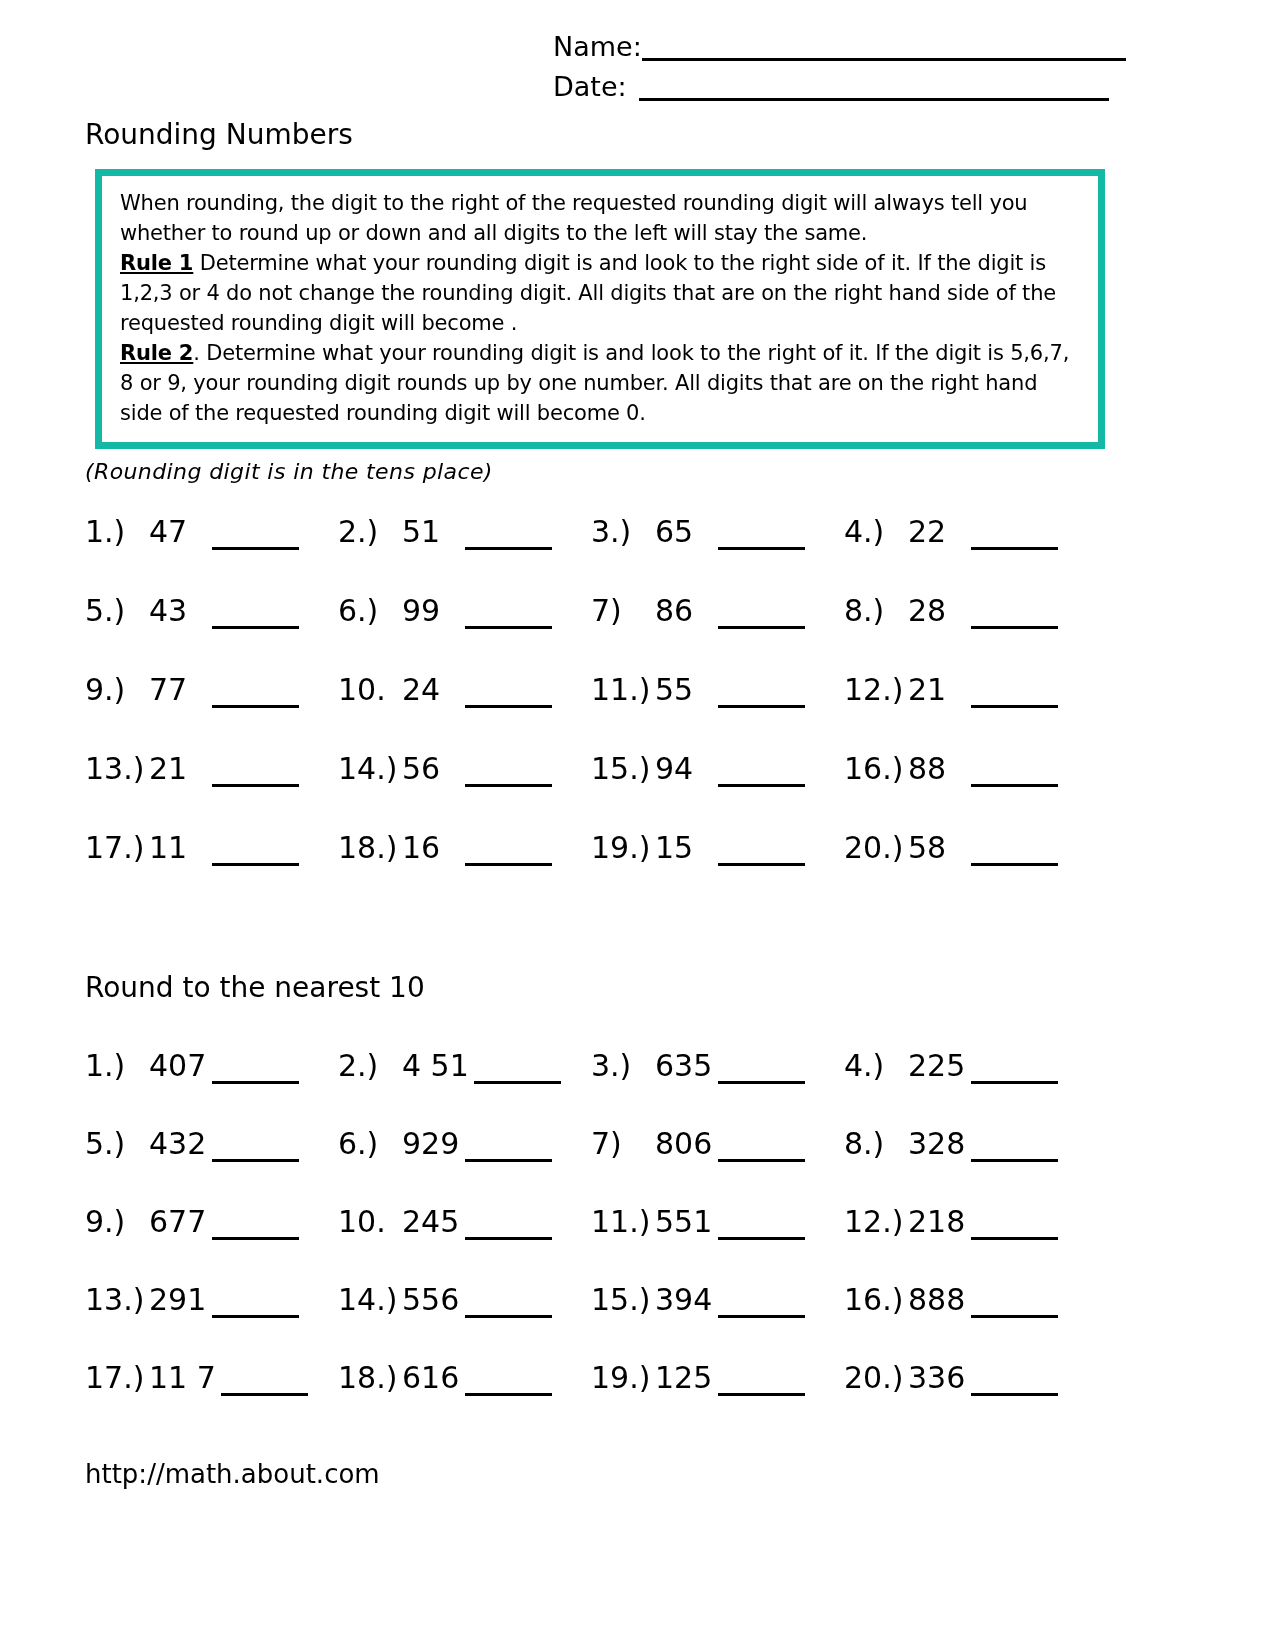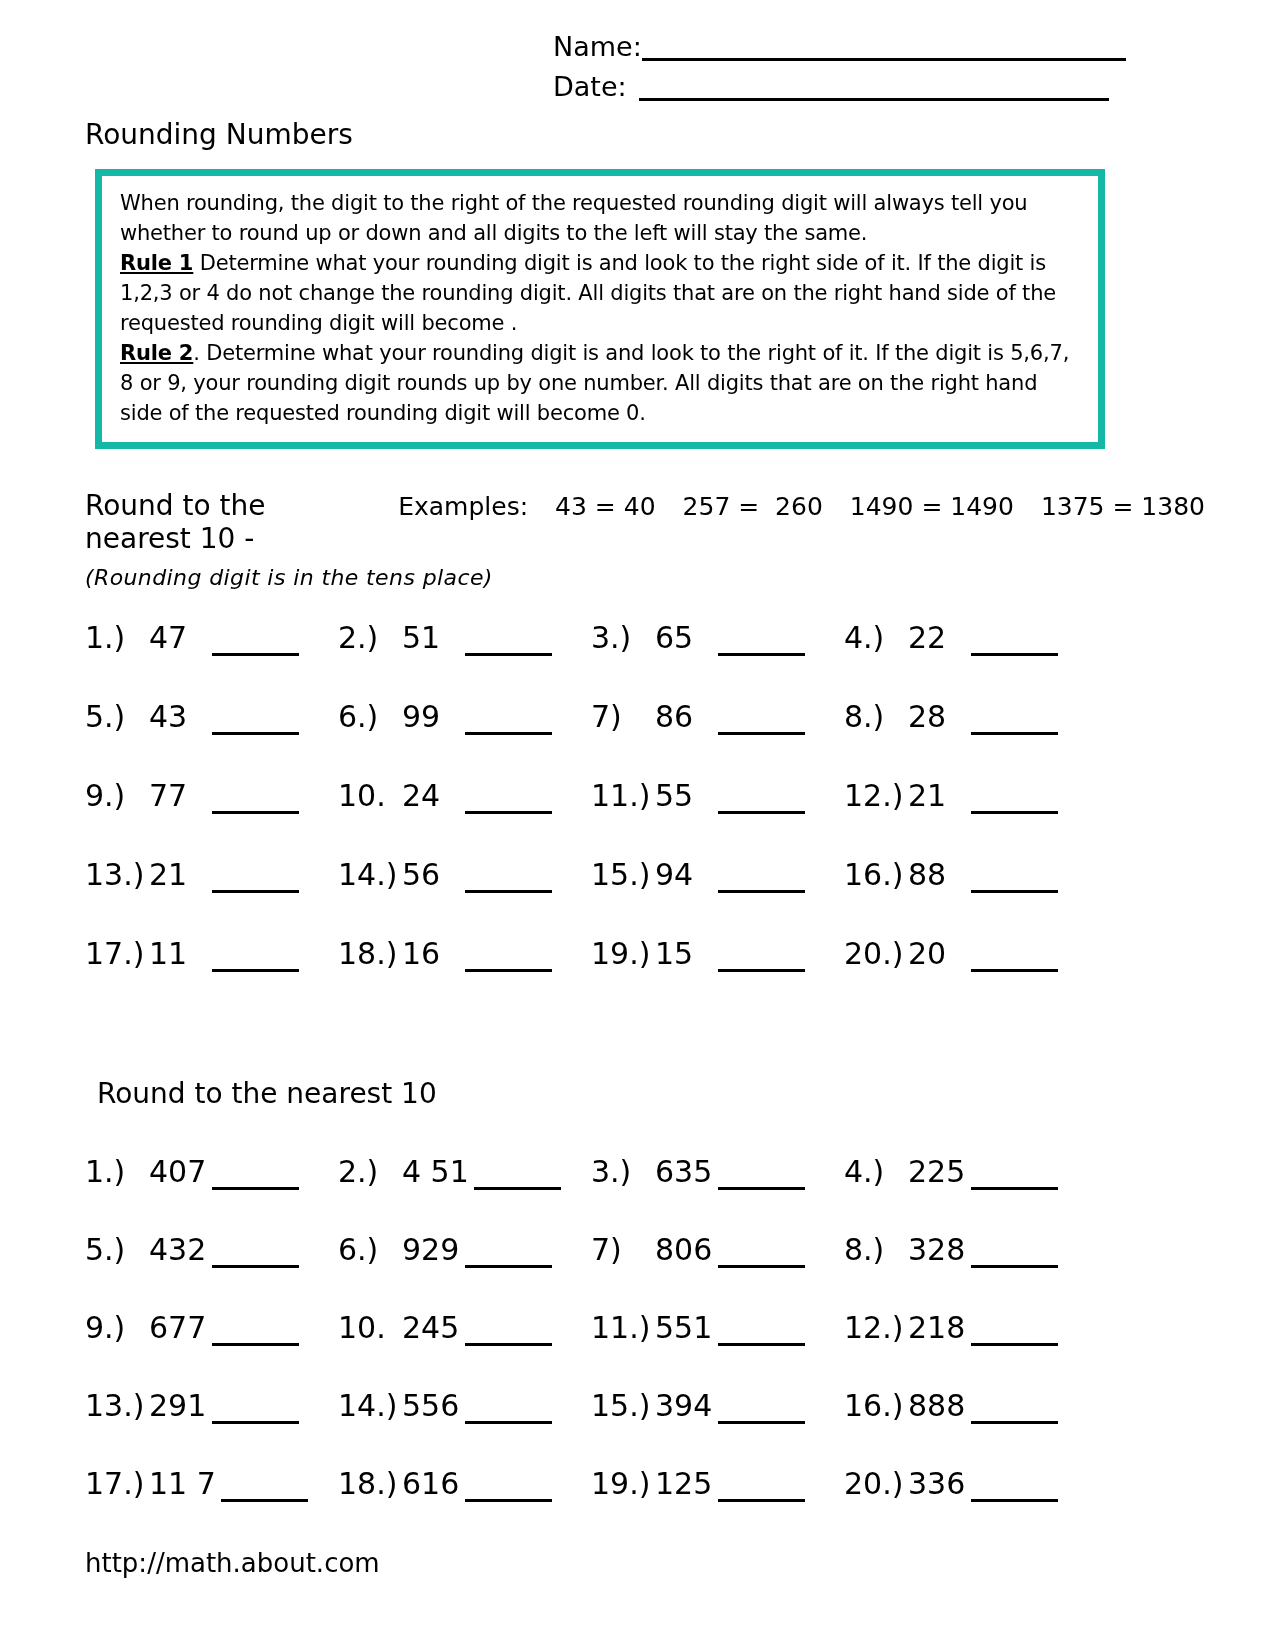--- a/index.html
+++ b/index.html
@@ -49,24 +49,24 @@
   .problem { display: flex; align-items: baseline; }
   .plabel { min-width: 64px; white-space: pre; }
   .pnum { min-width: 58px; white-space: pre; }
   .blank {
     display: inline-block; width: 87px; height: 0;
     border-bottom: 3px solid #000;
     transform: translateY(8px);
     margin-left: 5px;
   }
 
-  .section2-heading { font-size: 28px; margin-top: 62px; margin-left: 12px; }
+  .section2-heading { font-size: 28px; margin-top: 62px; }
   .problems-grid.second { margin-top: 44px; grid-auto-rows: 78px; }
 
-  .footer { font-size: 26px; margin-top: 4px; }
+  .footer { font-size: 26px; margin-top: 21px; }
 </style>
 </head>
 <body>
 
 <div class="page">
 
   <div class="name-block">
     <div class="line-row">
       <span>Name:</span>
         <span class="fill-line name-line"></span>
@@ -78,28 +78,20 @@
   </div>
 
   <div class="page-title">Rounding Numbers</div>
 
   <div class="rules-box">
     <p>When rounding, the digit to the right of the requested rounding digit will always tell you whether to round up or down and all digits to the left will stay the same.</p>
     <p><span class="rule-label">Rule 1</span><span> Determine what your rounding digit is and look to the right side of it. If the digit is 1,2,3 or 4 do not change the rounding digit. All digits that are on the right hand side of the requested rounding digit will become .</span></p>
     <p><span class="rule-label">Rule 2</span><span>. Determine what your rounding digit is and look to the right of it. If the digit is 5,6,7, 8 or 9, your rounding digit rounds up by one number. All digits that are on the right hand side of the requested rounding digit will become 0.</span></p>
   </div>
 
-  <div class="examples-row">
-    <span class="section-heading">Round to the nearest 10 -</span>
-    <span class="examples-label">Examples:</span>
-    <span class="example">43 = 40</span>
-    <span class="example">257 =  260</span>
-    <span class="example">1490 = 1490</span>
-    <span class="example">1375 = 1380</span>
-  </div>
   <div class="subnote">(Rounding digit is in the tens place)</div>
 
   <div class="problems-grid" id="grid1">
   <div class="problem">
     <span class="plabel">1.)</span>
     <span class="pnum">47</span>
     <span class="blank"></span>
   </div>
 
   <div class="problem">
@@ -205,21 +197,21 @@
   </div>
 
   <div class="problem">
     <span class="plabel">19.)</span>
     <span class="pnum">15</span>
     <span class="blank"></span>
   </div>
 
   <div class="problem">
     <span class="plabel">20.)</span>
-    <span class="pnum">20</span>
+    <span class="pnum">58</span>
     <span class="blank"></span>
   </div>
 </div>
 
   <div class="section2-heading">Round to the nearest 10</div>
 
   <div class="problems-grid second" id="grid2">
   <div class="problem">
     <span class="plabel">1.)</span>
     <span class="pnum">407</span>

